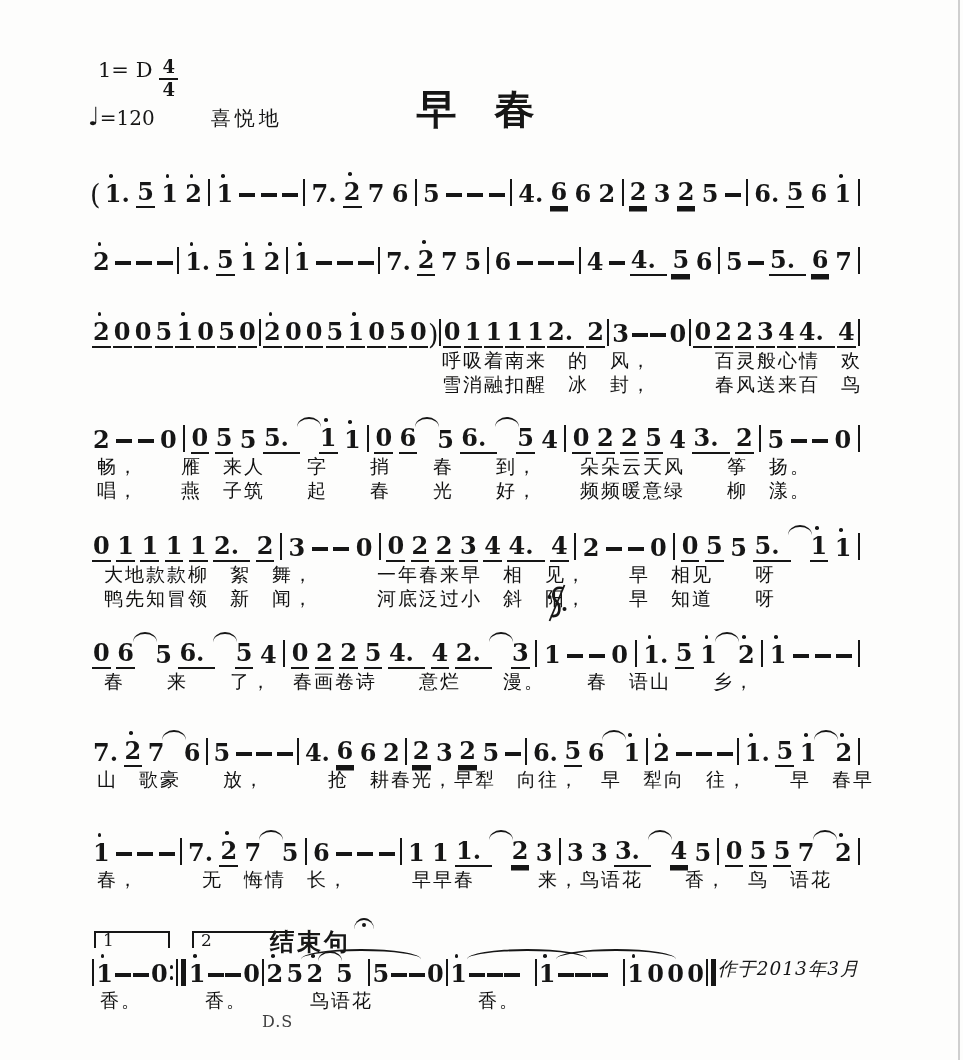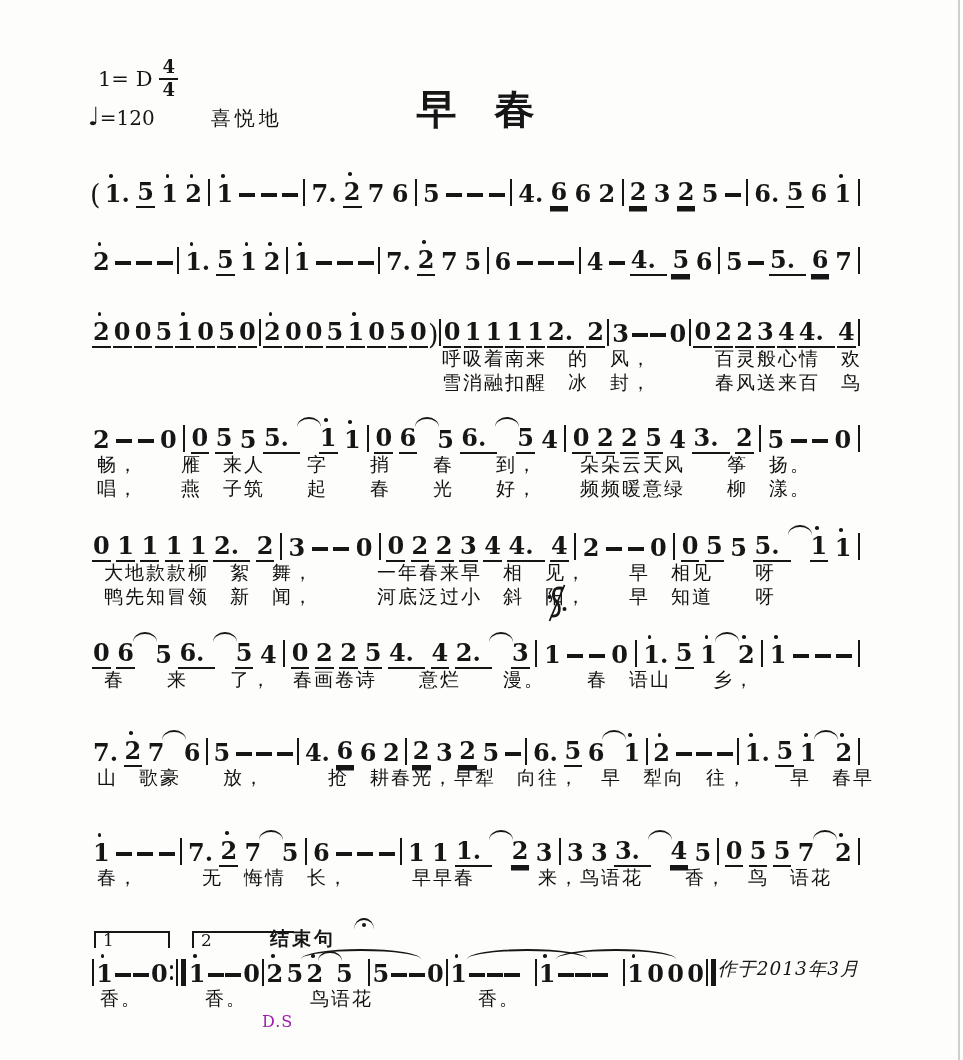--- a/index.html
+++ b/index.html
@@ -1,21 +1,21 @@
 <!DOCTYPE html>
 <html><head>
 <meta charset="utf-8">
 <style>
   html,body{margin:0;padding:0;background:#e8e8e8;}
   #page{position:relative;width:963px;height:1060px;background:#fdfdfc;overflow:hidden;
         font-family:"DejaVu Serif","Liberation Serif",serif;color:#161616;}
   #page::after{content:'';position:absolute;right:3px;top:0;bottom:0;width:2px;background:#cfcfcf;}
 
   
-  .keysig{position:absolute;left:98px;top:58px;display:flex;align-items:center;gap:7px;
+  .keysig{position:absolute;left:98px;top:58px;display:flex;gap:7px;
           font-size:21px;font-weight:500;}
   .frac{display:inline-flex;flex-direction:column;align-items:center;font-weight:700;font-size:18px;line-height:1.05;}
   .frac .top{border-bottom:2px solid #161616;padding:0 3px 1px;}
   .frac .bot{padding-top:1px;}
   .temporow{position:absolute;left:88px;top:104px;display:flex;align-items:baseline;font-size:20px;}
   .temporow .notesym{font-family:"DejaVu Sans",sans-serif;font-size:25px;line-height:1;}
   .temporow .mood{margin-left:56px;letter-spacing:4px;}
   .title{position:absolute;left:0;right:0;top:58px;text-align:center;
          font-size:40px;font-weight:700;letter-spacing:12px;margin-top:24px;}
   .credits{position:absolute;right:112px;top:98px;text-align:left;font-size:20px;line-height:28px;letter-spacing:2px;}
@@ -37,35 +37,35 @@
   .bargrp .rdots{display:block;position:relative;width:4px;height:27px;}
   .bargrp .rdots::before,.bargrp .rdots::after{content:'';position:absolute;left:0;width:3.6px;height:3.6px;
        border-radius:50%;background:#161616;}
   .bargrp .rdots::before{top:6px;} .bargrp .rdots::after{bottom:6px;}
   .dash{width:16px;height:3.6px;background:#161616;margin-bottom:11px;}
   .paren{font-size:27px;font-weight:500;line-height:1;margin:0 -2px;}
   .arc{width:24px;height:10px;border-top:2.2px solid #161616;
        border-radius:100% 100% 0 0/170% 170% 0 0;margin:0 -8px 25px;}
   .arc.wide{width:120px;margin:0 -54px 27px;}
 
-  .lyric{font-size:19px;letter-spacing:2px;white-space:pre;line-height:23px;margin-top:1px;color:#111;font-family:Liberation Mono, monospace;}
+  .lyric{font-size:19px;letter-spacing:2px;white-space:pre;line-height:23px;margin-top:1px;color:#111;}
 
   
   .volta{position:absolute;top:-21px;height:15px;border-top:2px solid #161616;border-left:2px solid #161616;}
   .volta.v1{left:2px;width:72px;border-right:2px solid #161616;}
   .volta.v2{left:100px;width:100px;}
   .volta .vnum{position:absolute;left:7px;top:-3px;font-size:17px;font-weight:500;}
-  .endlabel{position:absolute;left:178px;top:-26px;font-size:19px;letter-spacing:3px;font-weight:600;}
+  .endlabel{position:absolute;left:178px;top:-26px;font-size:24px;letter-spacing:3px;font-weight:600;}
   .fermata{position:absolute;left:262px;top:-34px;width:20px;height:10px;
        border-top:2.4px solid #161616;border-radius:100% 100% 0 0/190% 190% 0 0;}
   .fermata::after{content:'';position:absolute;left:8px;top:2.5px;width:4px;height:4px;border-radius:50%;background:#161616;}
   .credit{font-size:18.5px;font-style:italic;letter-spacing:1px;align-self:center;margin-bottom:4px;white-space:nowrap;}
 
   .segno{position:absolute;left:546px;top:583px;width:22px;height:40px;}
-  .ds{position:absolute;left:262px;top:1012px;font-size:16px;color:#a21caf;letter-spacing:1px;
+  .ds{position:absolute;left:262px;top:1012px;font-size:16px;color:#404040;letter-spacing:1px;
       font-family:"DejaVu Serif",serif;}
 </style>
 </head>
 <body>
 
 <div id="page">
 
   <div class="keysig">
     <span>1= D</span>
     <span class="frac">

